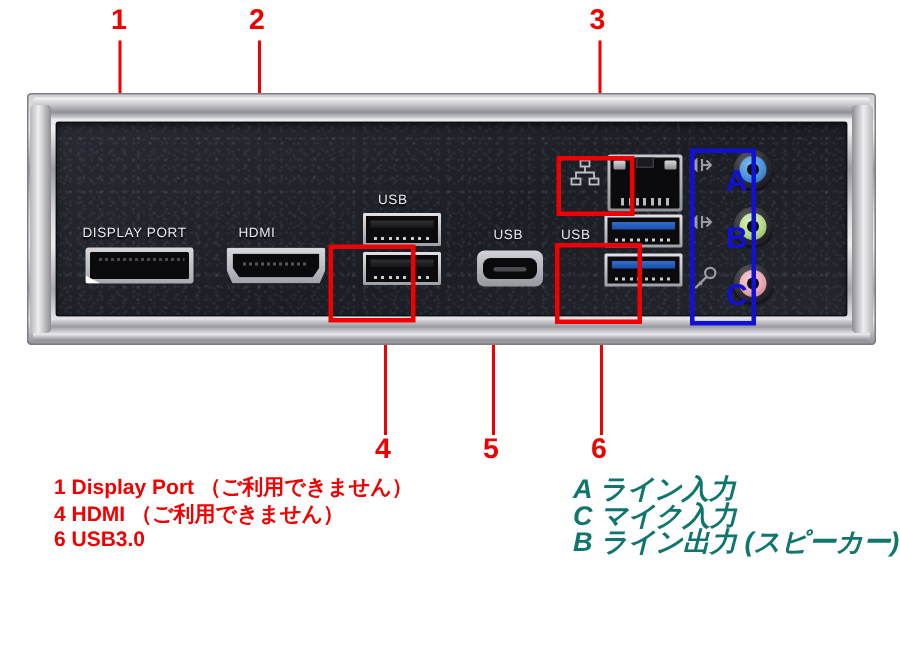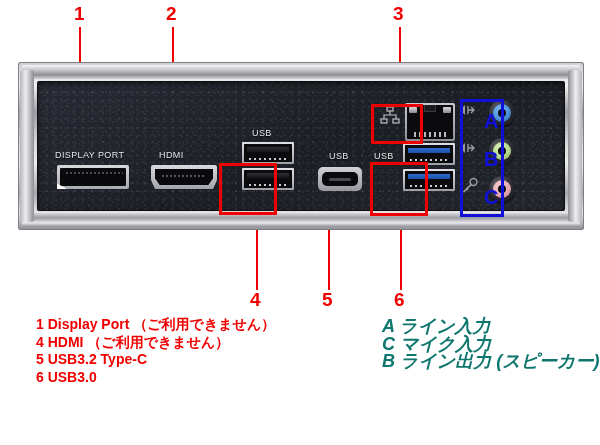--- a/index.html
+++ b/index.html
@@ -371,21 +371,20 @@
   <div class="redbox" style="left:370px;top:162px;width:58px;height:54px;"></div>
   <div class="bluebox" style="left:460px;top:99px;width:44px;height:118px;"></div>
 
   <div class="abc" style="left:484px;top:111px;">A</div>
   <div class="abc" style="left:484px;top:149px;">B</div>
   <div class="abc" style="left:484px;top:187px;">C</div>
 
   <ul class="legend legend-red">
     <li>1 Display Port （ご利用できません）</li>
     <li>4 HDMI （ご利用できません）</li>
-    <li>5 USB3.2 Type-C</li>
     <li>6 USB3.0</li>
   </ul>
 
   <ul class="legend legend-blue">
     <li>A ライン入力</li>
     <li>C マイク入力</li>
     <li>B ライン出力 (スピーカー)</li>
   </ul>
 
 </div>

